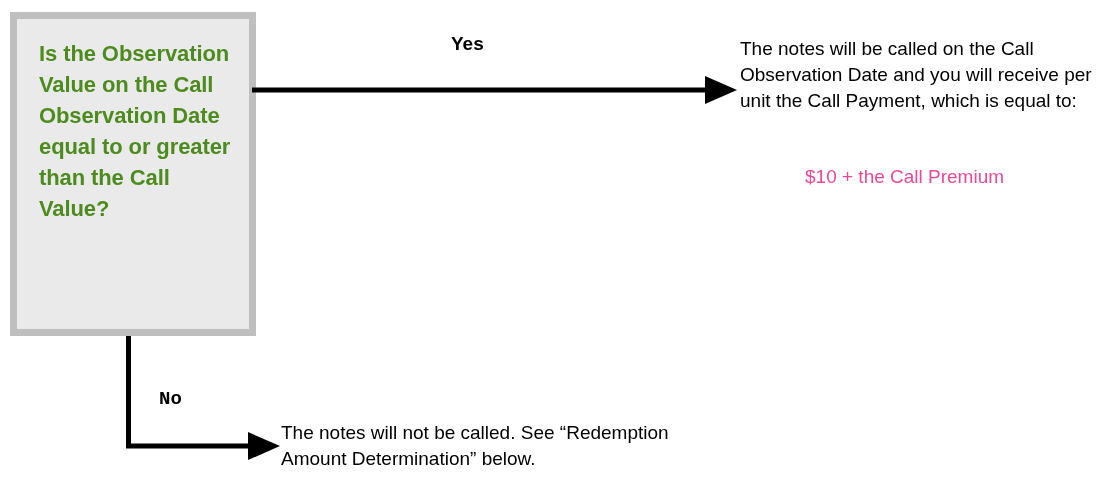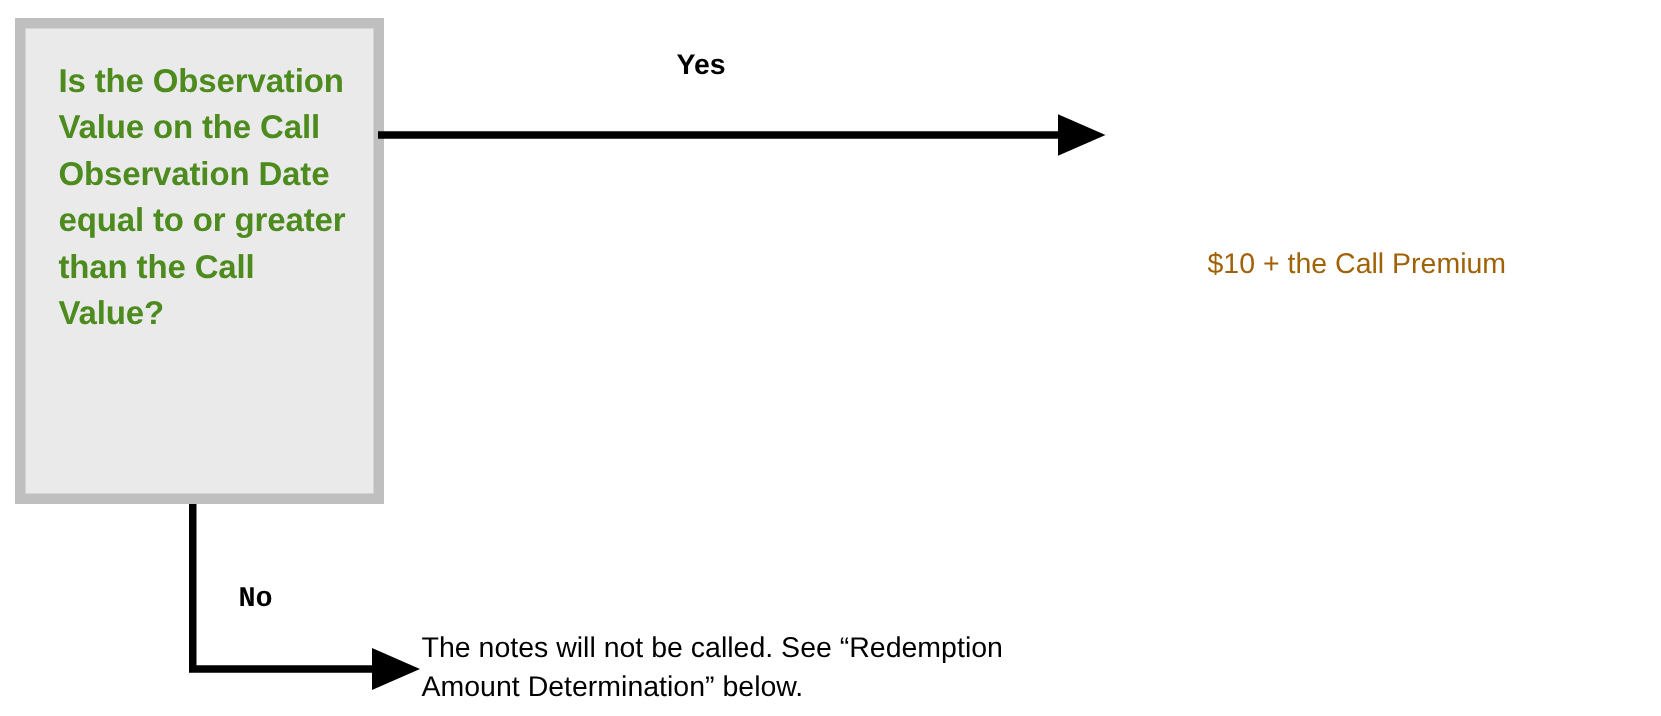--- a/index.html
+++ b/index.html
@@ -72,21 +72,21 @@
   }
   .outcome-yes {
     left: 740px;
     top: 36px;
     width: 366px;
   }
   .outcome-yes-formula {
     position: absolute;
     left: 805px;
     top: 164px;
-    color: #a16207;
+    color: #ec4899;
     font-size: 19px;
     line-height: 26px;
     white-space: nowrap;
   }
   .outcome-no {
     left: 281px;
     top: 420px;
     width: 452px;
   }
 </style>
@@ -108,18 +108,19 @@
 
     <line x1="252" y1="90" x2="707" y2="90" stroke="#000000" stroke-width="5" marker-end="url(#arrowhead)"></line>
 
     <polyline points="128.5,336 128.5,446 250,446" fill="none" stroke="#000000" stroke-width="5" stroke-linejoin="miter" marker-end="url(#arrowhead)"></polyline>
   </svg>
 
   <div class="branch-label label-yes">Yes</div>
 
   <div class="branch-label label-no">No</div>
 
+  <div class="outcome-text outcome-yes">The notes will be called on the Call Observation Date and you will receive per unit the Call Payment, which is equal to:</div>
 
   <div class="outcome-yes-formula">$10 + the Call Premium</div>
 
   <div class="outcome-text outcome-no">The notes will not be called.  See “Redemption Amount Determination” below.</div>
 
 </div>
 
 </body></html>

